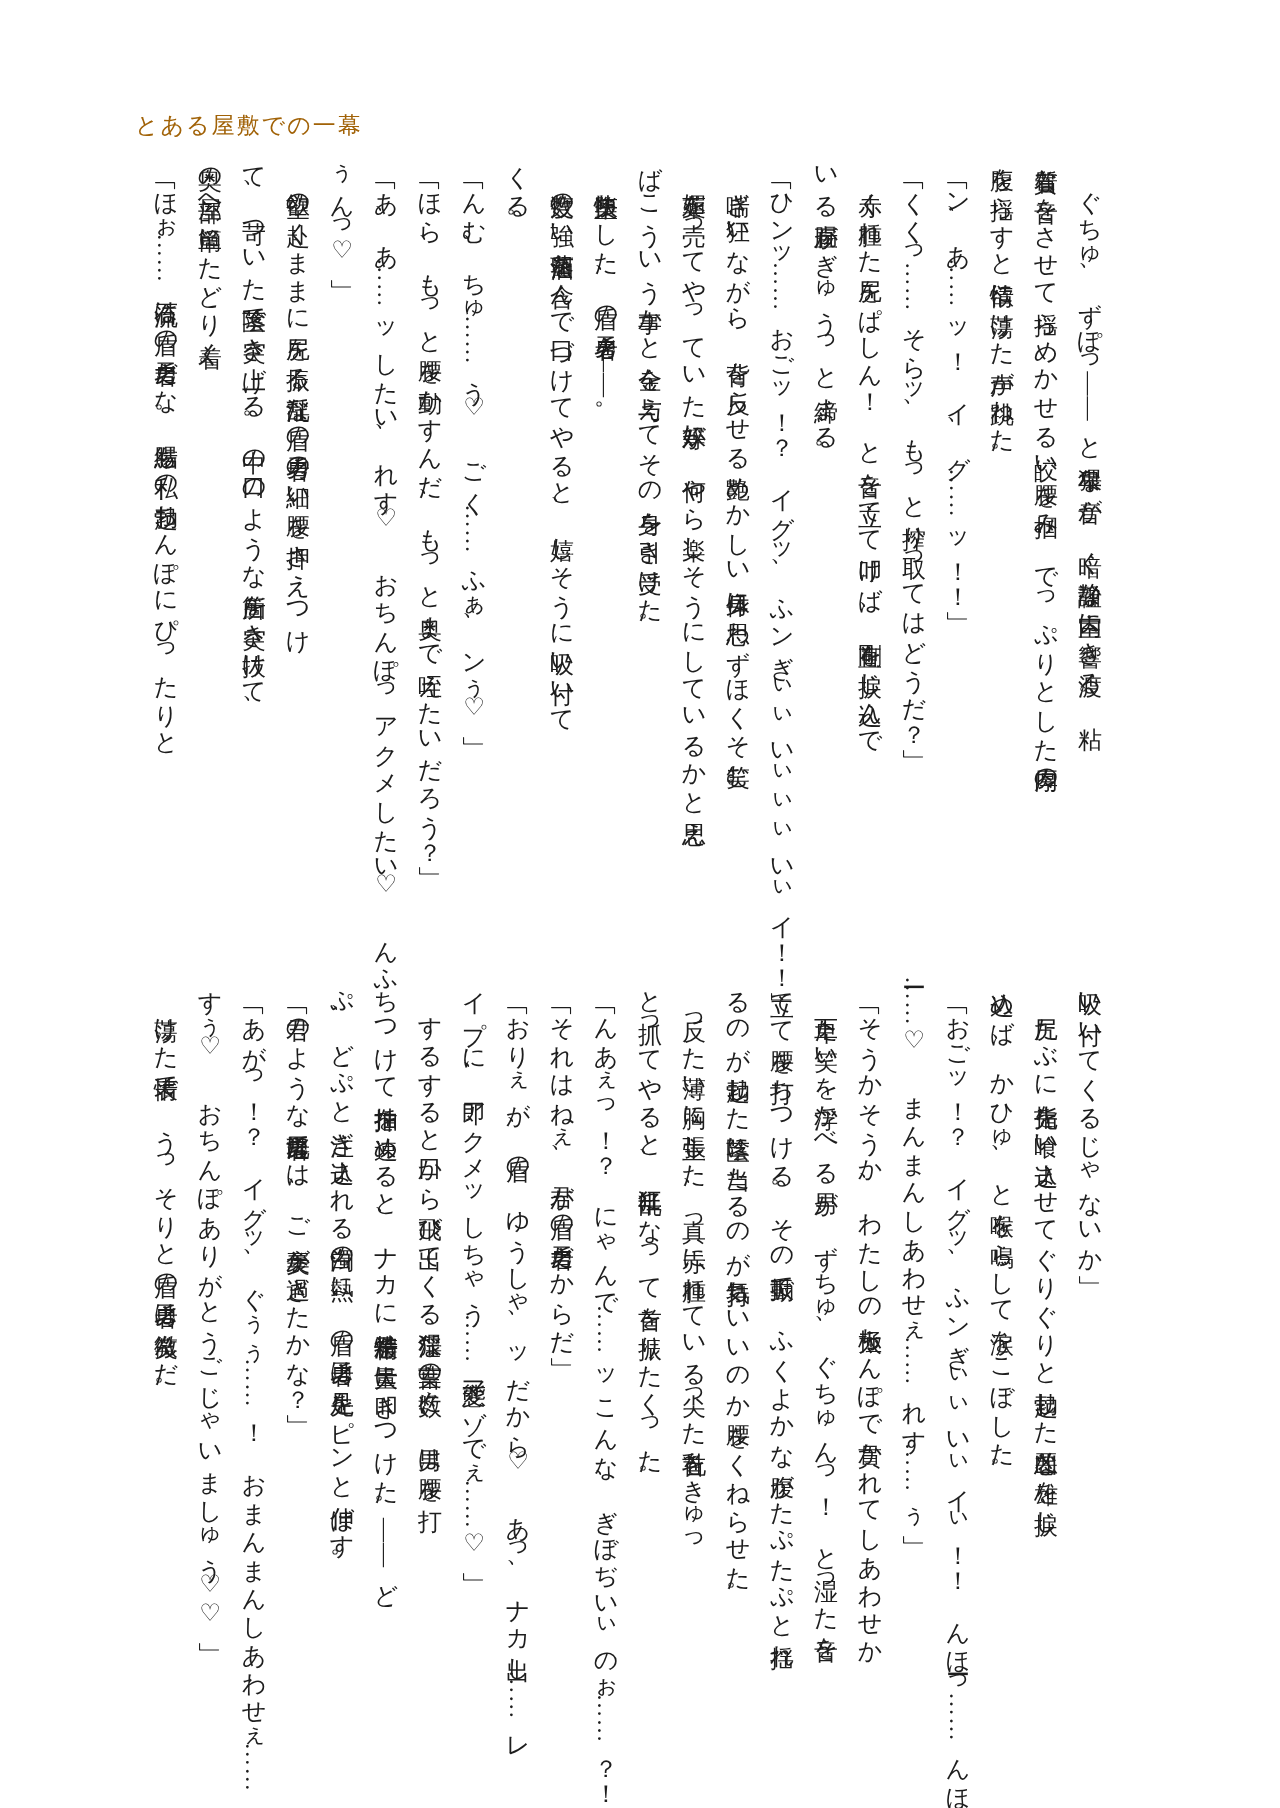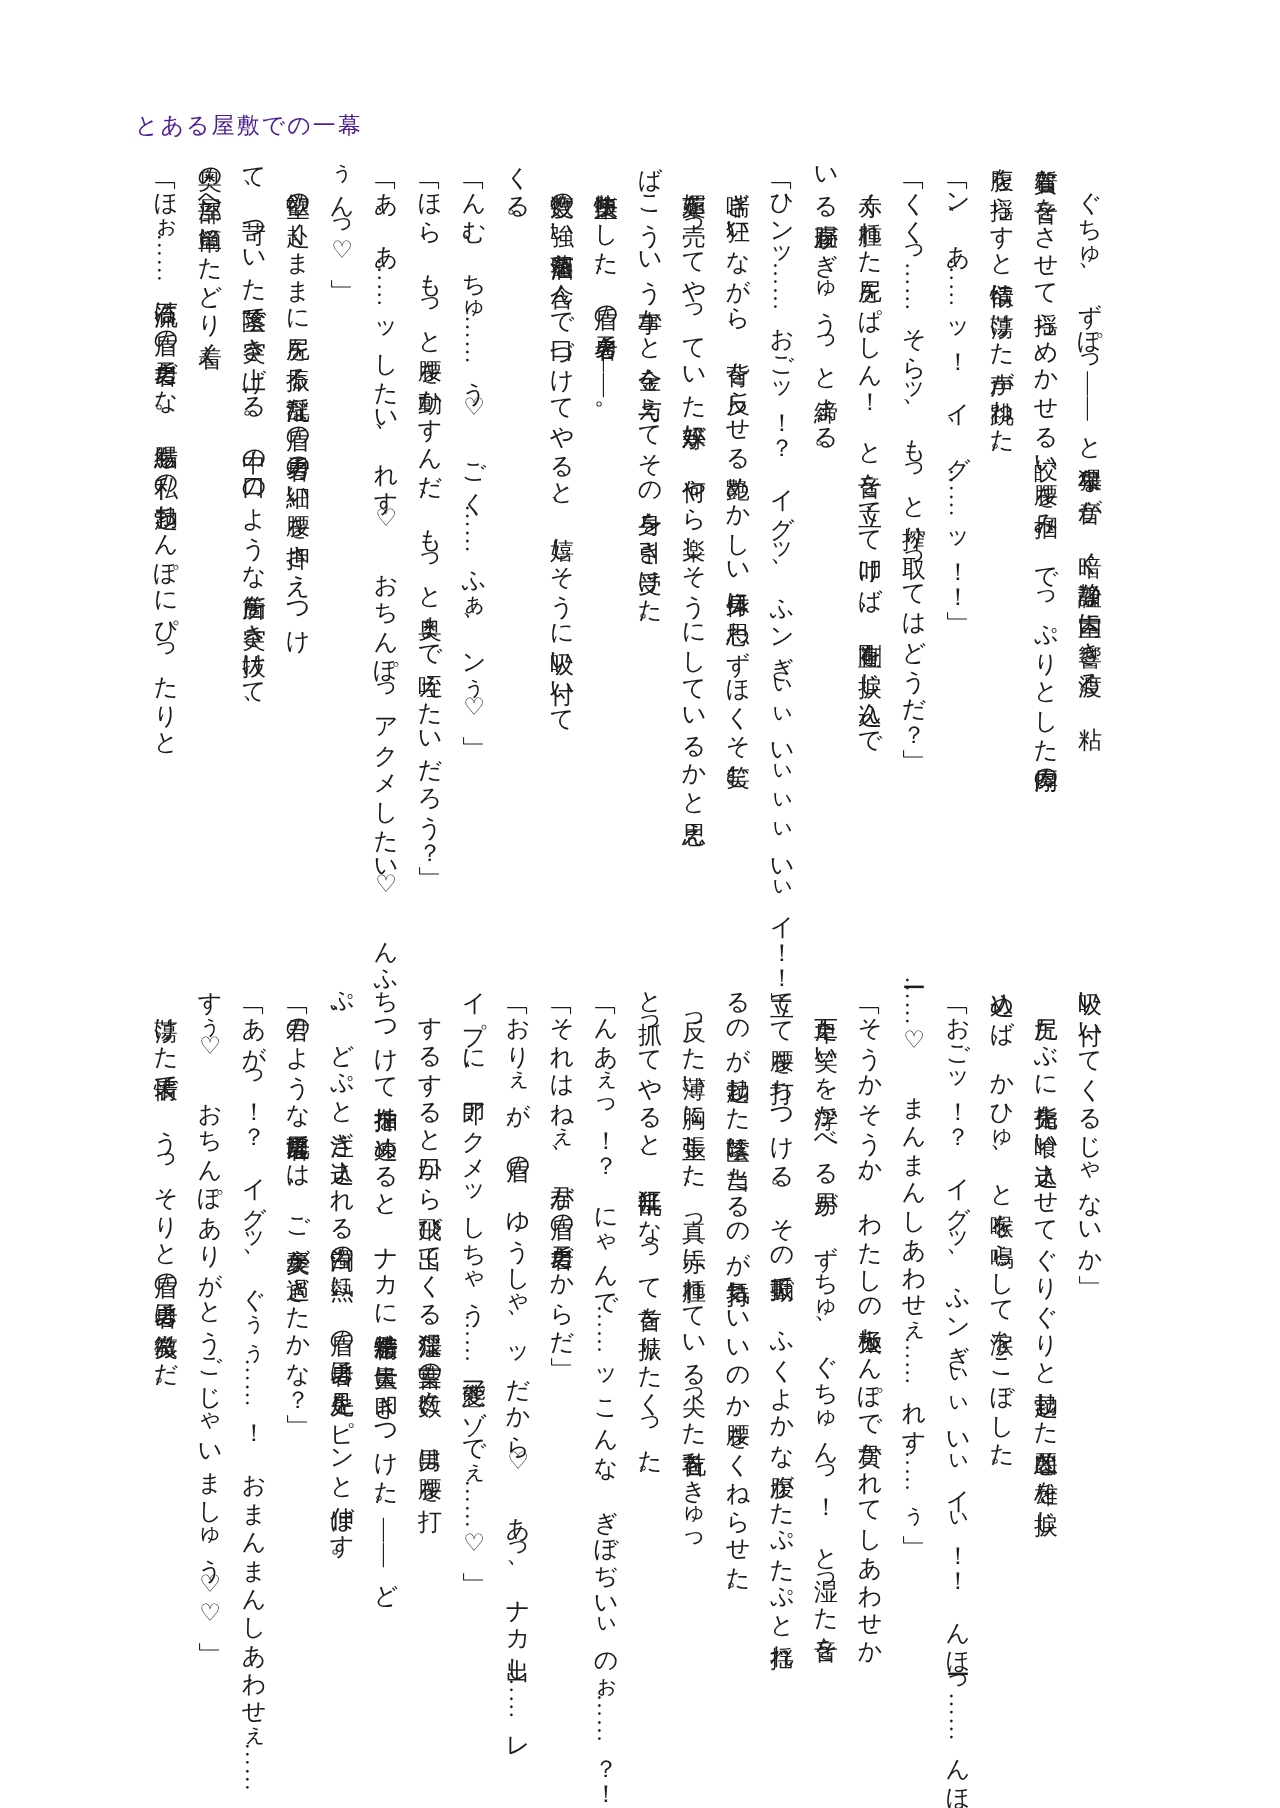--- a/index.html
+++ b/index.html
@@ -11,21 +11,21 @@
     overflow: hidden;
     font-family: "Liberation Serif", "DejaVu Serif", serif;
   }
   .title {
     position: absolute;
     left: 135px;
     top: 110px;
     margin: 0;
     font-size: 23px;
     font-weight: normal;
-    color: #4c1d95;
+    color: #a16207;
     letter-spacing: 2px;
     white-space: nowrap;
   }
   .band {
     position: absolute;
     right: 168px;
     writing-mode: vertical-rl;
     text-orientation: mixed;
     color: #1d1d1d;
     font-size: 24px;

